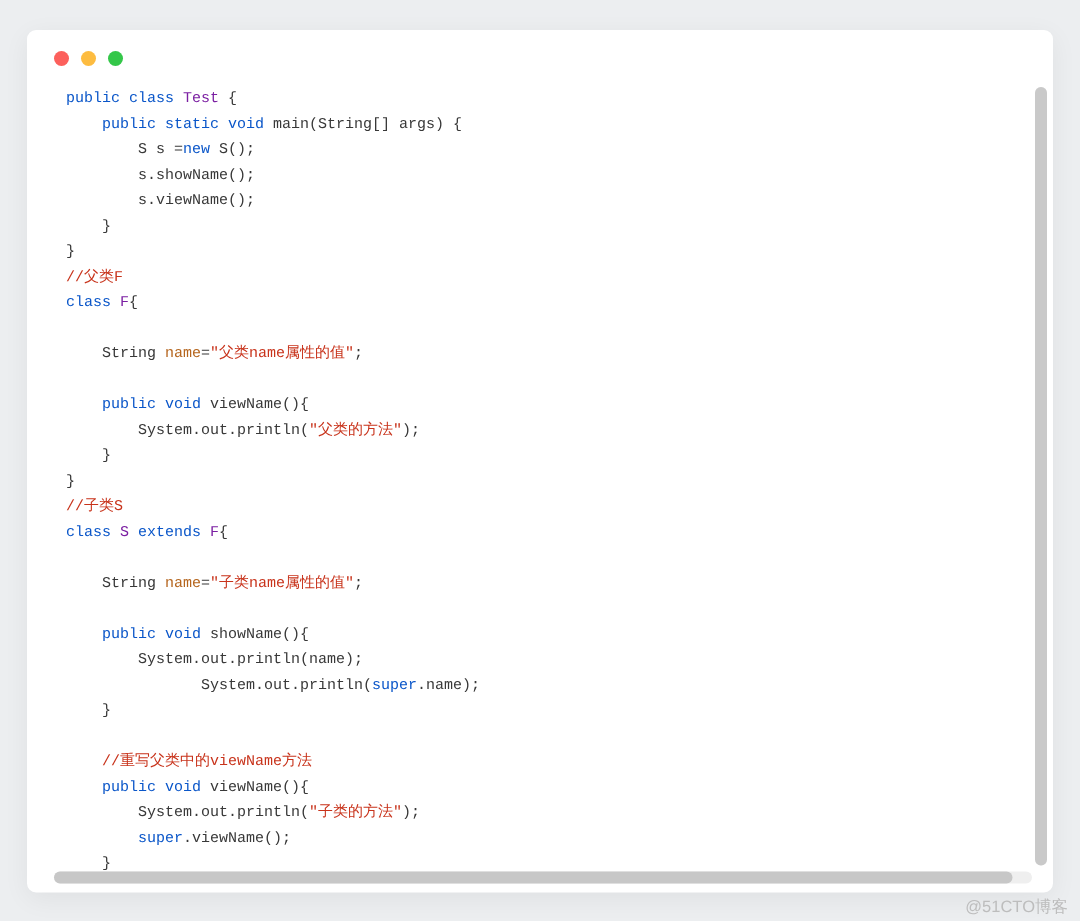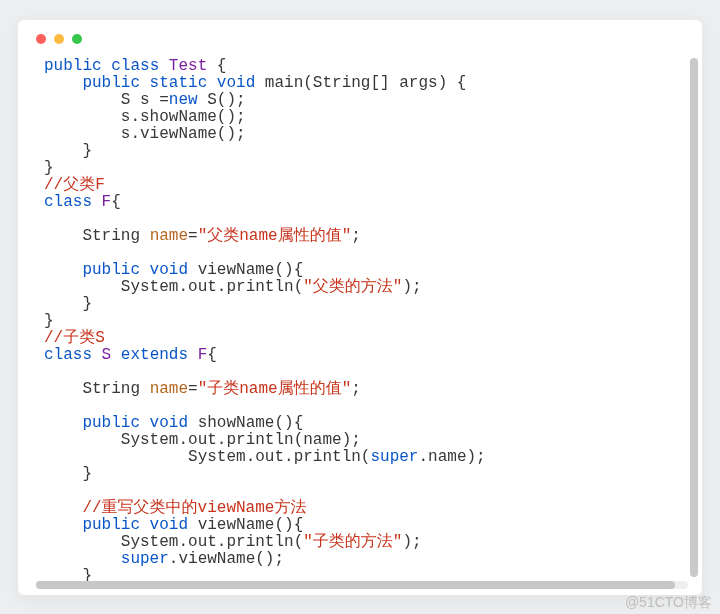--- a/index.html
+++ b/index.html
@@ -29,21 +29,21 @@
 .dot.r { background: #fc605c; }
 .dot.y { background: #fdbc40; }
 .dot.g { background: #34c749; }
 .code-wrap {
   position: absolute;
   top: 38px; left: 18px; right: 10px; bottom: 12px;
   overflow: hidden;
 }
 pre.code {
   font-family: Consolas, "Courier New", monospace;
-  font-size: 16px;
+  font-size: 10px;
   line-height: 17px;
   color: #383838;
   white-space: pre;
   padding-left: 8px;
 }
 .kw   { color: #0a56c9; }  
 .type { color: #7b1fa2; }  
 .str  { color: #c8331b; }  
 .id   { color: #b5651d; }  
 .cmt  { color: #c8331b; }  
@@ -66,21 +66,21 @@
   border-radius: 4px;
 }
 .hthumb {
   position:absolute; top:0; bottom:0; left:0; width: 98%;
   background: #c7c7c7; border-radius:4px;
 }
 .watermark {
   position: absolute;
   right: 8px;
   bottom: 2px;
-  font-size: 14px;
+  font-size: 11px;
   color: #bdbdbd;
   font-family: "Microsoft YaHei", Arial, sans-serif;
 }
 </style>
 </head>
 <body>
 
 <div class="card">
   <div class="dots">
     <div class="dot r"></div>

